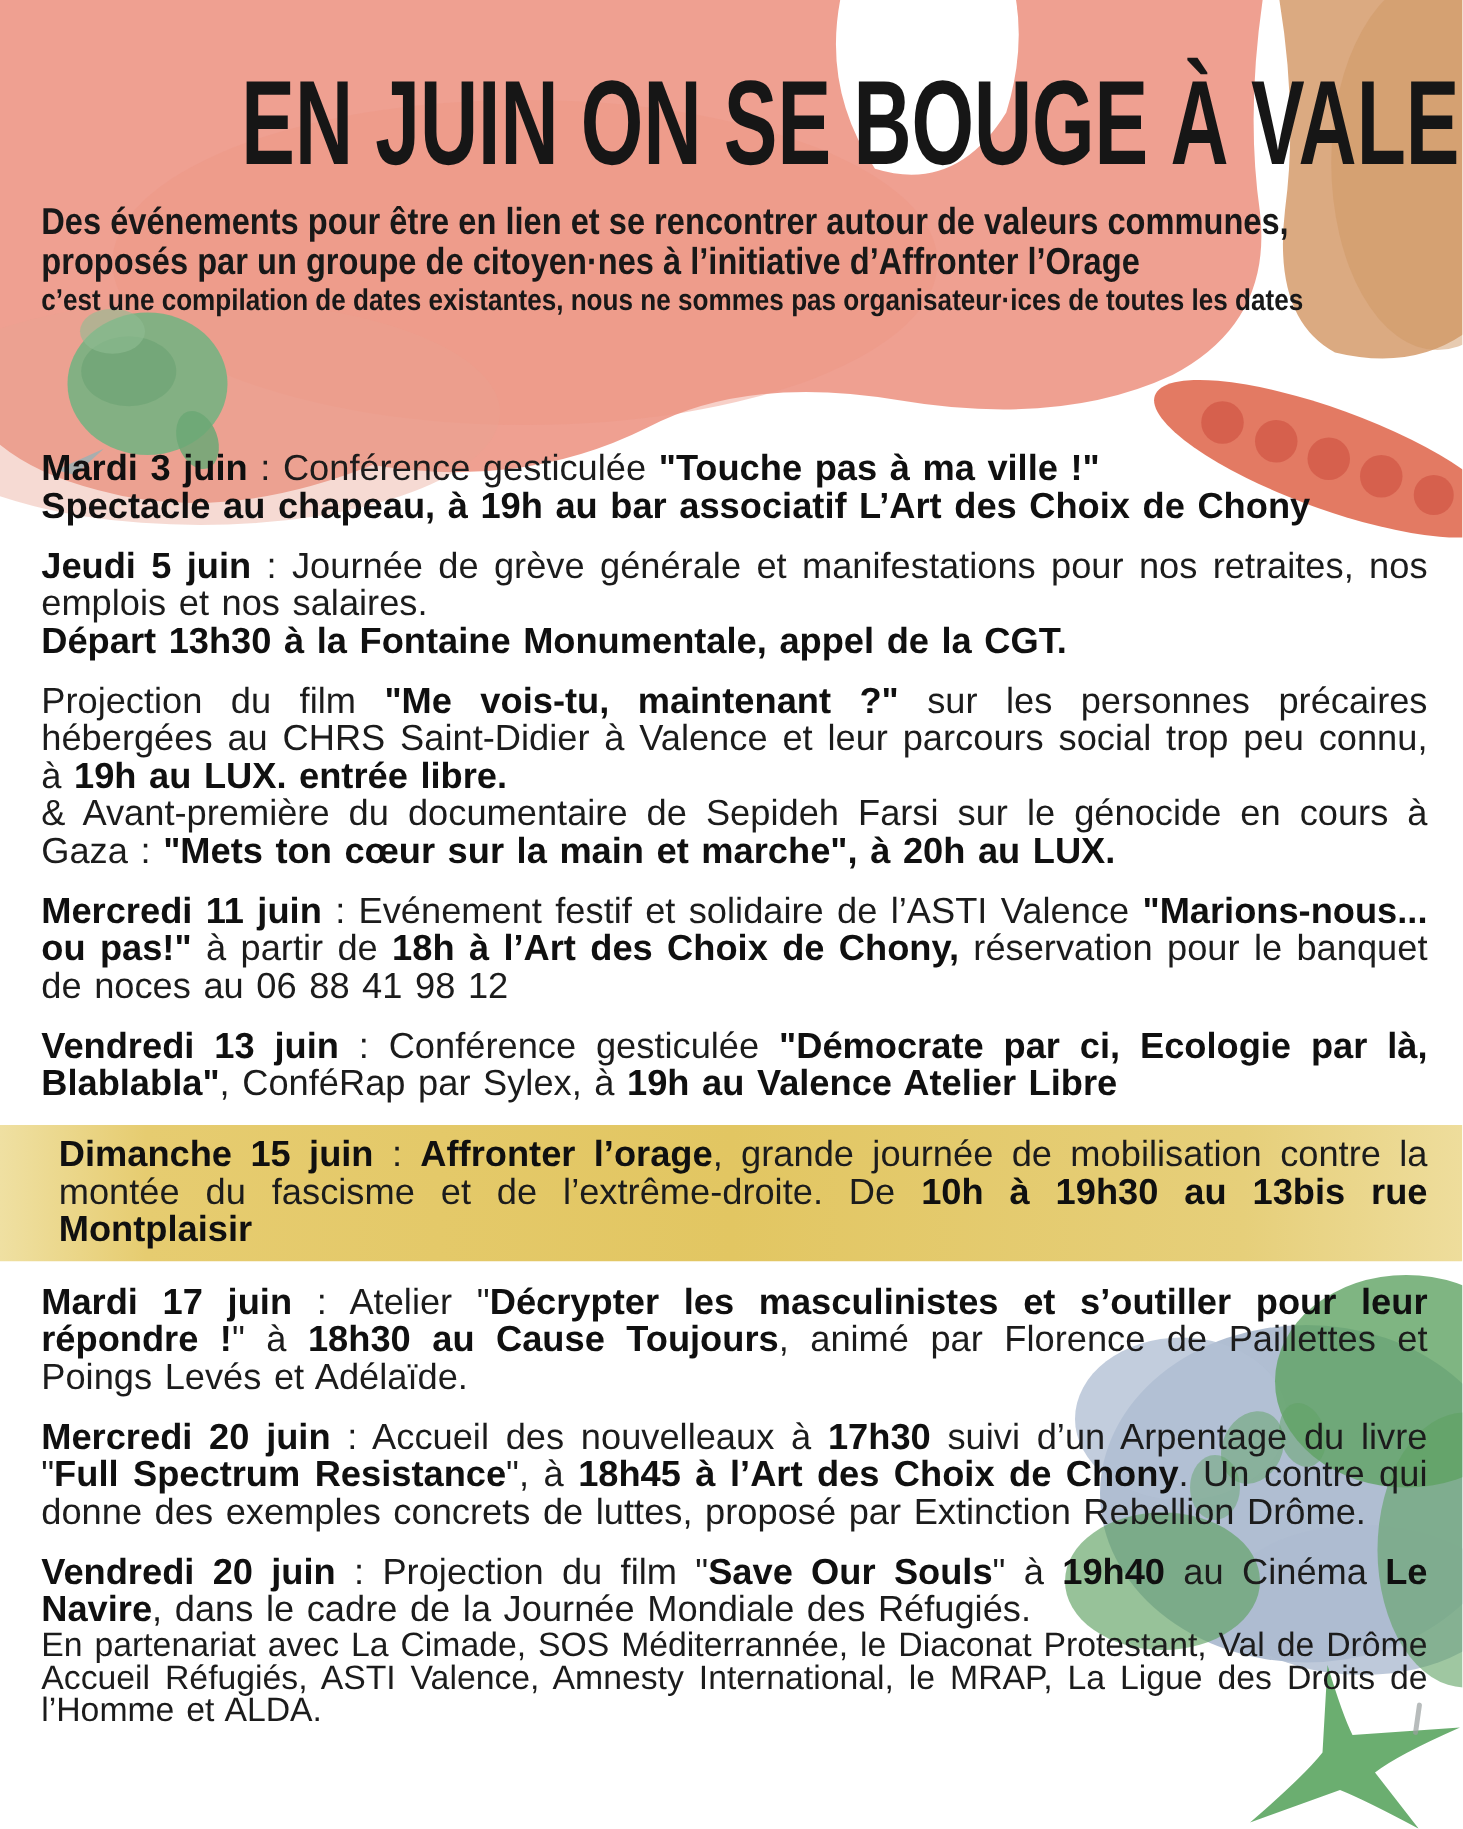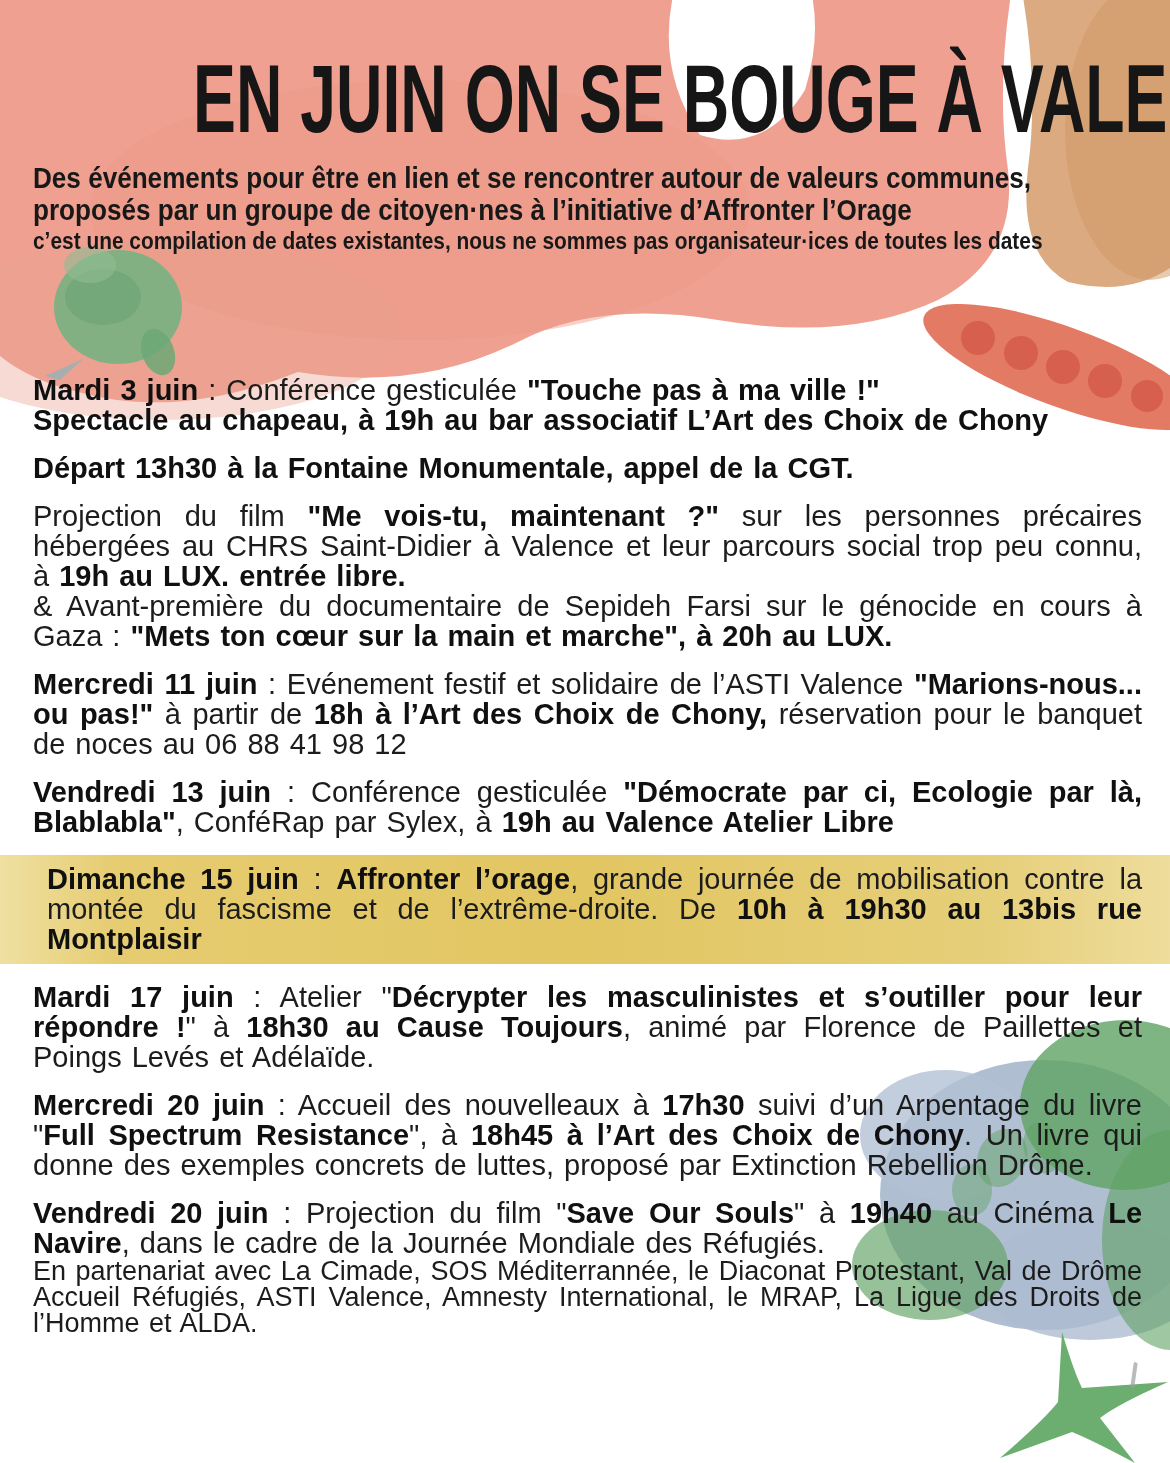--- a/index.html
+++ b/index.html
@@ -18,21 +18,21 @@
     transform:scaleX(0.67); transform-origin:50% 0; color:#161616;
   }
   .subwrap {
     position:absolute; top:162px; left:33px; width:1300px;
     transform:scaleX(0.87); transform-origin:0 0;
   }
   .subtitle { margin:0; font-weight:bold; font-size:30px; line-height:32px; white-space:nowrap; color:#181818; }
   .note { margin:2px 0 0 0; font-weight:bold; font-size:24px; line-height:26px; white-space:nowrap; color:#181818; }
 
   .events { position:absolute; top:360px; left:33px; right:28px; }
-  .event { margin:15px 0 18px 0; }
+  .event { margin:0 0 18px 0; }
   .event p { margin:0; text-align:justify; font-size:29px; line-height:30px; word-spacing:2px; }
   .event p b { color:#101010; }
   .event p.small { font-size:27px; line-height:26px; }
   .event.highlight {
     margin-left:-33px; margin-right:-28px;
     padding:9px 28px 10px 47px;
     background:linear-gradient(90deg,#efe0a2 0%,#e6cc70 10%,#e2c662 50%,#e6cf7a 85%,#eedd9c 100%);
   }
 </style>
 </head>
@@ -99,40 +99,41 @@
         <p class="note">c’est une compilation de dates existantes, nous ne sommes pas organisateur·ices de toutes les dates</p>
       </div>
     </header>
 
     <main class="events" id="events">
         <div class="event">
           <p><b>Mardi 3 juin</b><span> : Conférence gesticulée </span><b>"Touche pas à ma ville !"</b></p>
           <p><b>Spectacle au chapeau, à 19h au bar associatif L’Art des Choix de Chony</b></p>
         </div>
         <div class="event">
+          <p><b>Jeudi 5 juin</b><span> : Journée de grève générale et manifestations pour nos retraites, nos emplois et nos salaires.</span></p>
           <p><b>Départ 13h30 à la Fontaine Monumentale, appel de la CGT.</b></p>
         </div>
         <div class="event">
           <p><span>Projection du film </span><b>"Me vois-tu, maintenant ?"</b><span> sur les personnes précaires hébergées au CHRS Saint-Didier à Valence et leur parcours social trop peu connu, à </span><b>19h au LUX. entrée libre.</b></p>
           <p><span>&amp; Avant-première du documentaire de Sepideh Farsi sur le génocide en cours à Gaza : </span><b>"Mets ton cœur sur la main et marche", à 20h au LUX.</b></p>
         </div>
         <div class="event">
           <p><b>Mercredi 11 juin</b><span> : Evénement festif et solidaire de l’ASTI Valence </span><b>"Marions-nous... ou pas!"</b><span> à partir de </span><b>18h à l’Art des Choix de Chony,</b><span> réservation pour le banquet de noces au 06 88 41 98 12</span></p>
         </div>
         <div class="event">
           <p><b>Vendredi 13 juin</b><span> : Conférence gesticulée </span><b>"Démocrate par ci, Ecologie par là, Blablabla"</b><span>, ConféRap par Sylex, à </span><b>19h au Valence Atelier Libre</b></p>
         </div>
         <div class="event highlight">
           <p><b>Dimanche 15 juin</b><span> : </span><b>Affronter l’orage</b><span>, grande journée de mobilisation contre la montée du fascisme et de l’extrême-droite. De </span><b>10h à 19h30 au 13bis rue Montplaisir</b></p>
         </div>
         <div class="event">
           <p><b>Mardi 17 juin</b><span> : Atelier "</span><b>Décrypter les masculinistes et s’outiller pour leur répondre !</b><span>" à </span><b>18h30 au Cause Toujours</b><span>, animé par Florence de Paillettes et Poings Levés et Adélaïde.</span></p>
         </div>
         <div class="event">
-          <p><b>Mercredi 20 juin</b><span> : Accueil des nouvelleaux à </span><b>17h30</b><span> suivi d’un Arpentage du livre "</span><b>Full Spectrum Resistance</b><span>", à </span><b>18h45 à l’Art des Choix de Chony</b><span>. Un livre qui donne des exemples concrets de luttes, proposé par Extinction Rebellion Drôme.</span></p>
+          <p><b>Mercredi 20 juin</b><span> : Accueil des nouvelleaux à </span><b>17h30</b><span> suivi d’un Arpentage du livre "</span><b>Full Spectrum Resistance</b><span>", à </span><b>18h45 à l’Art des Choix de Chony</b><span>. Un contre qui donne des exemples concrets de luttes, proposé par Extinction Rebellion Drôme.</span></p>
         </div>
         <div class="event">
           <p><b>Vendredi 20 juin</b><span> : Projection du film "</span><b>Save Our Souls</b><span>" à </span><b>19h40</b><span> au Cinéma </span><b>Le Navire</b><span>, dans le cadre de la Journée Mondiale des Réfugiés.</span></p>
           <p class="small"><span>En partenariat avec La Cimade, SOS Méditerrannée, le Diaconat Protestant, Val de Drôme Accueil Réfugiés, ASTI Valence, Amnesty International, le MRAP, La Ligue des Droits de l’Homme et ALDA.</span></p>
         </div>
       </main>
   </div>
 </div>
 
 </body></html>

